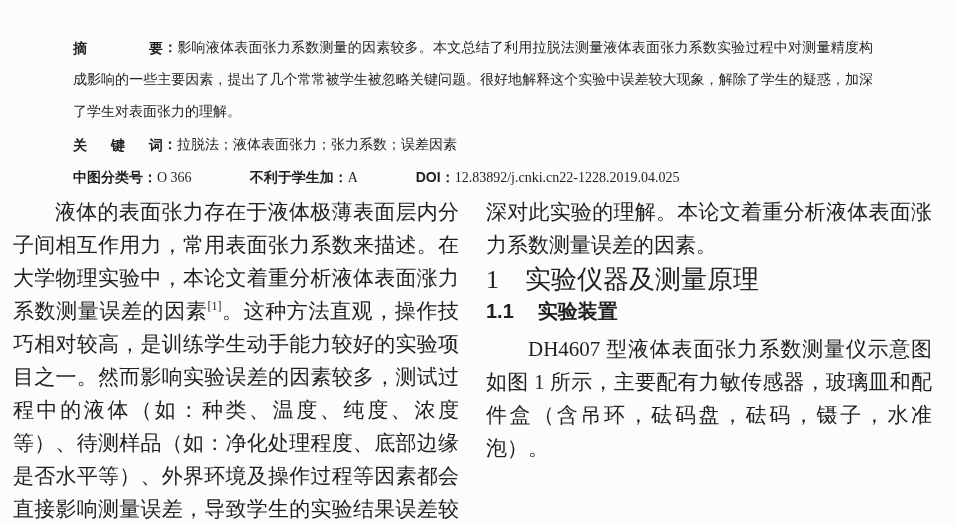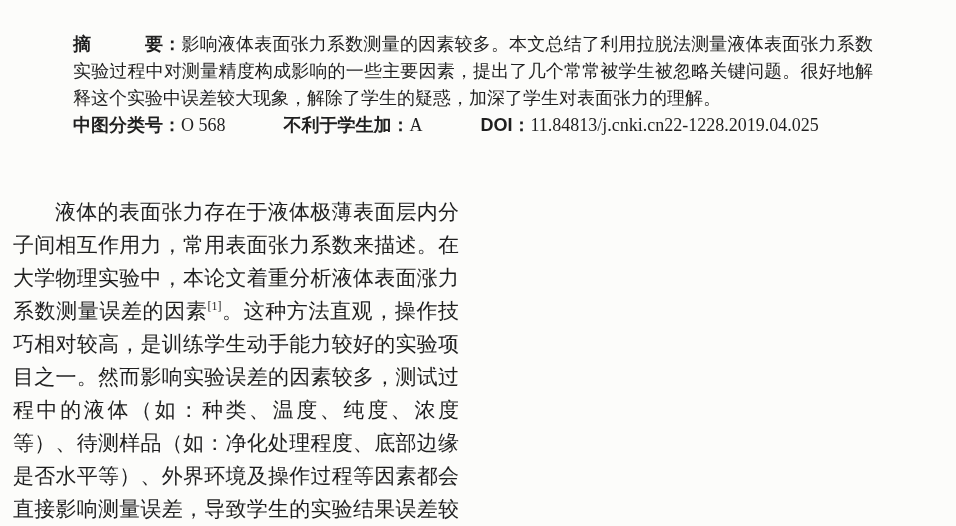--- a/index.html
+++ b/index.html
@@ -9,21 +9,21 @@
     background:#fcfcfa;
     color:#1f1f1f;
     overflow:hidden;
     font-family:"Liberation Serif","DejaVu Serif",serif;
   }
   .page p{margin:0;padding:0;}
 
   
   .front{position:absolute;left:73px;top:31px;width:800px;}
   .front p{
-    font-size:18px;line-height:27px;
+    font-size:14px;line-height:32px;
     text-align:justify;
   }
   .jlabel{
     display:inline-block;width:90px;
     text-align:justify;text-align-last:justify;
     font-family:"Liberation Sans","DejaVu Sans",sans-serif;
     font-weight:bold;
     vertical-align:bottom;
   }
   .bcolon{
@@ -72,22 +72,32 @@
   .par-after-h2{margin-top:9px !important;}
 </style>
 </head>
 <body>
 
 <div class="page">
 
   <div class="front">
     <p><span class="jlabel">摘要</span><span class="bcolon">：</span><span>影响液体表面张力系数测量的因素较多。本文总结了利用拉脱法测量液体表面张力系数实验过程中对测量精度构成影响的一些主要因素，提出了几个常常被学生被忽略关键问题。很好地解释这个实验中误差较大现象，解除了学生的疑惑，加深了学生对表面张力的理解。</span></p>
 
+    <p><span class="jlabel">关键词</span><span class="bcolon">：</span><span>拉脱法；液体表面张力；张力系数；误差因素</span></p>
 
-    <p class="meta-line"><span class="meta-group-1"><span class="meta-label">中图分类号：</span><span>O 568</span></span><span class="meta-group-2"><span class="meta-label">不利于学生加：</span><span>A</span></span><span><span class="meta-label">DOI：</span><span>11.84813/j.cnki.cn22-1228.2019.04.025</span></span></p>
+    <p class="meta-line"><span class="meta-group-1"><span class="meta-label">中图分类号：</span><span>O 366</span></span><span class="meta-group-2"><span class="meta-label">不利于学生加：</span><span>A</span></span><span><span class="meta-label">DOI：</span><span>12.83892/j.cnki.cn22-1228.2019.04.025</span></span></p>
   </div>
 
   <div class="col col-left">
     <p class="body-par indent"><span>液体的表面张力存在于液体极薄表面层内分子间相互作用力，常用表面张力系数来描述。在大学物理实验中，本论文着重分析液体表面涨力系数测量误差的因素</span><sup class="refmark">[1]</sup><span>。这种方法直观，操作技巧相对较高，是训练学生动手能力较好的实验项目之一。然而影响实验误差的因素较多，测试过程中的液体（如：种类、温度、纯度、浓度等）、待测样品（如：净化处理程度、底部边缘是否水平等）、外界环境及操作过程等因素都会直接影响测量误差，导致学生的实验结果误差较大，不利于学生加</span></p>
   </div>
 
+  <div class="col col-right">
+    <p class="body-par">深对此实验的理解。本论文着重分析液体表面涨力系数测量误差的因素。</p>
+
+    <p class="h1-sec"><span class="sec-num">1</span><span class="sec-title">实验仪器及测量原理</span></p>
+
+    <p class="h2-sec"><span class="sec-num">1.1</span><span class="sec-title">实验装置</span></p>
+
+    <p class="body-par indent par-after-h2">DH4607 型液体表面张力系数测量仪示意图如图 1 所示，主要配有力敏传感器，玻璃皿和配件盒（含吊环，砝码盘，砝码，镊子，水准泡）。</p>
+  </div>
 
 </div>
 
 </body></html>

